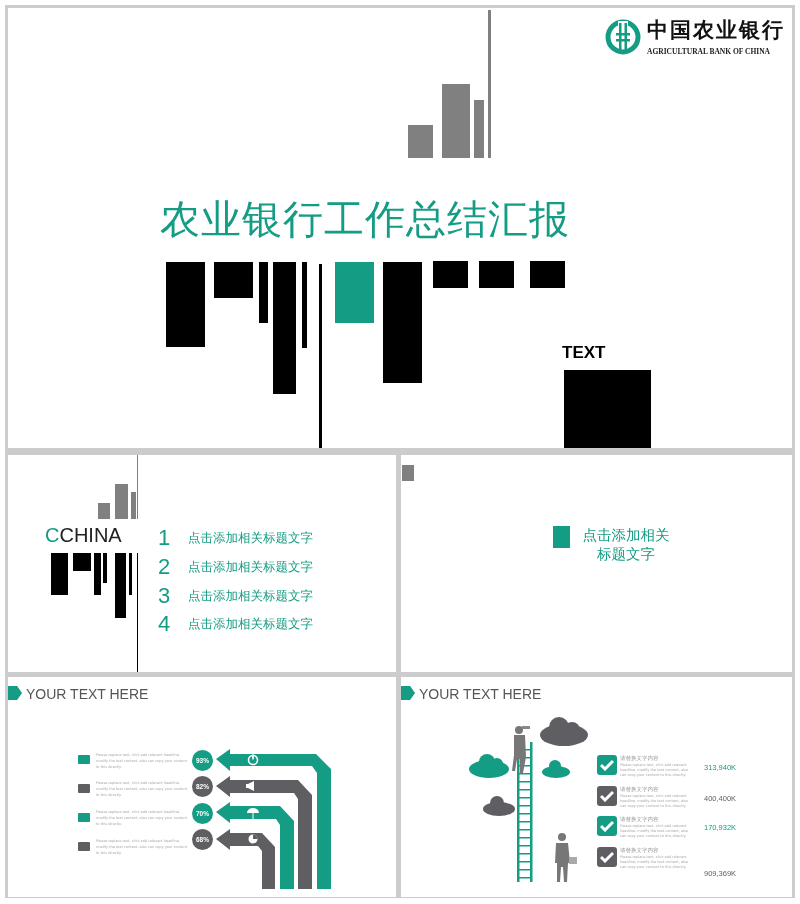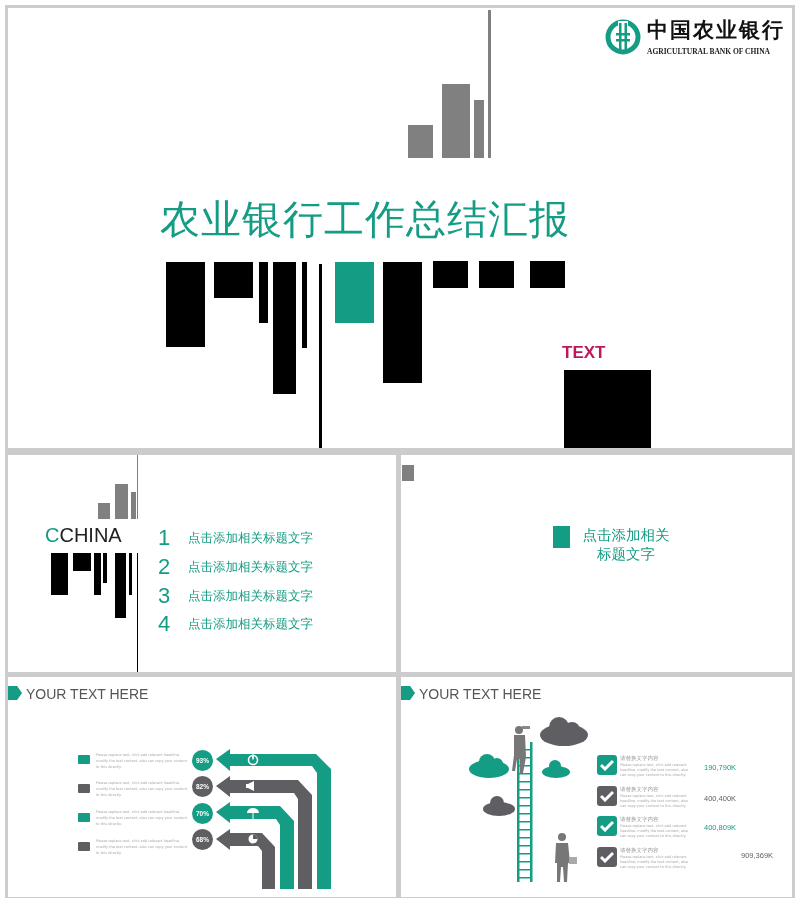--- a/index.html
+++ b/index.html
@@ -13,21 +13,21 @@
   .teal { color: #159c84; }
   .tealbg { background: #159c84; }
   .darkbg { background: #5f5e63; }
 
   
   #s1 { left: 8px; top: 8px; width: 784px; height: 440px; }
   #s1 .title { left: 152px; top: 184px; font-size: 40px; letter-spacing: 1px; color: #159c84; white-space: nowrap; }
   #s1 .logo { left: 597px; top: 8px; width: 180px; height: 44px; }
   #s1 .logo .cn { position: absolute; left: 42px; top: 0px; font-size: 21px; font-weight: bold; color: #111; letter-spacing: 2px; font-family: "DejaVu Serif", serif; white-space: nowrap; }
   #s1 .logo .en { position: absolute; left: 42px; top: 31px; font-size: 7.5px; font-weight: bold; color: #222; font-family: "Liberation Serif", serif; white-space: nowrap; }
-  #s1 .textlbl { left: 554px; top: 335px; font-size: 17px; font-weight: bold; color: #be185d; font-family: "Liberation Sans", sans-serif; }
+  #s1 .textlbl { left: 554px; top: 335px; font-size: 17px; font-weight: bold; color: #000000; font-family: "Liberation Sans", sans-serif; }
 
   
   #s2 { left: 8px; top: 455px; width: 388px; height: 217px; }
   #s2 .content-title { left: 37px; top: 69px; font-size: 20px; color: #222; font-family: "Liberation Sans", sans-serif; letter-spacing: 0px; }
   #s2 .content-title .c { color: #159c84; }
   .agenda { position: absolute; left: 150px; }
   .agenda .num { position: absolute; left: 0; top: 0; font-size: 22px; color: #159c84; font-family: "Liberation Sans", sans-serif; font-weight: 300; }
   .agenda .txt { position: absolute; left: 30px; top: 5px; font-size: 12.5px; color: #159c84; white-space: nowrap; }
 
   
@@ -242,41 +242,41 @@
     </g>
   </svg>
 
   <div class="chk tealbg" style="left:196px;top:78px;">
     <svg width="14" height="12" viewBox="0 0 14 12">
         <path d="M1,6 L5,10 L13,2" fill="none" stroke="#fff" stroke-width="3"></path>
       </svg>
   </div>
   <div class="row-title" style="left:219px;top:78px;">请替换文字内容</div>
   <div class="row-desc" style="left:219px;top:86px;">Please replace text, click add relevant headline, modify the text content, also can copy your content to this directly.</div>
-  <div class="row-val teal" style="left:303px;top:86px;">190,790K</div>
+  <div class="row-val teal" style="left:303px;top:86px;">313,940K</div>
 
   <div class="chk darkbg" style="left:196px;top:109px;">
     <svg width="14" height="12" viewBox="0 0 14 12">
         <path d="M1,6 L5,10 L13,2" fill="none" stroke="#fff" stroke-width="3"></path>
       </svg>
   </div>
   <div class="row-title" style="left:219px;top:109px;">请替换文字内容</div>
   <div class="row-desc" style="left:219px;top:117px;">Please replace text, click add relevant headline, modify the text content, also can copy your content to this directly.</div>
   <div class="row-val" style="left:303px;top:117px;color:#5f5e63;">400,400K</div>
 
   <div class="chk tealbg" style="left:196px;top:139px;">
     <svg width="14" height="12" viewBox="0 0 14 12">
         <path d="M1,6 L5,10 L13,2" fill="none" stroke="#fff" stroke-width="3"></path>
       </svg>
   </div>
   <div class="row-title" style="left:219px;top:139px;">请替换文字内容</div>
   <div class="row-desc" style="left:219px;top:147px;">Please replace text, click add relevant headline, modify the text content, also can copy your content to this directly.</div>
-  <div class="row-val teal" style="left:303px;top:146px;">400,809K</div>
+  <div class="row-val teal" style="left:303px;top:146px;">170,932K</div>
 
   <div class="chk darkbg" style="left:196px;top:170px;">
     <svg width="14" height="12" viewBox="0 0 14 12">
         <path d="M1,6 L5,10 L13,2" fill="none" stroke="#fff" stroke-width="3"></path>
       </svg>
   </div>
   <div class="row-title" style="left:219px;top:170px;">请替换文字内容</div>
   <div class="row-desc" style="left:219px;top:178px;">Please replace text, click add relevant headline, modify the text content, also can copy your content to this directly.</div>
-  <div class="row-val" style="left:303px;top:174px;color:#5f5e63;margin-left:37px;">909,369K</div>
+  <div class="row-val" style="left:303px;top:192px;color:#5f5e63;">909,369K</div>
 </div>
 
 </body></html>

